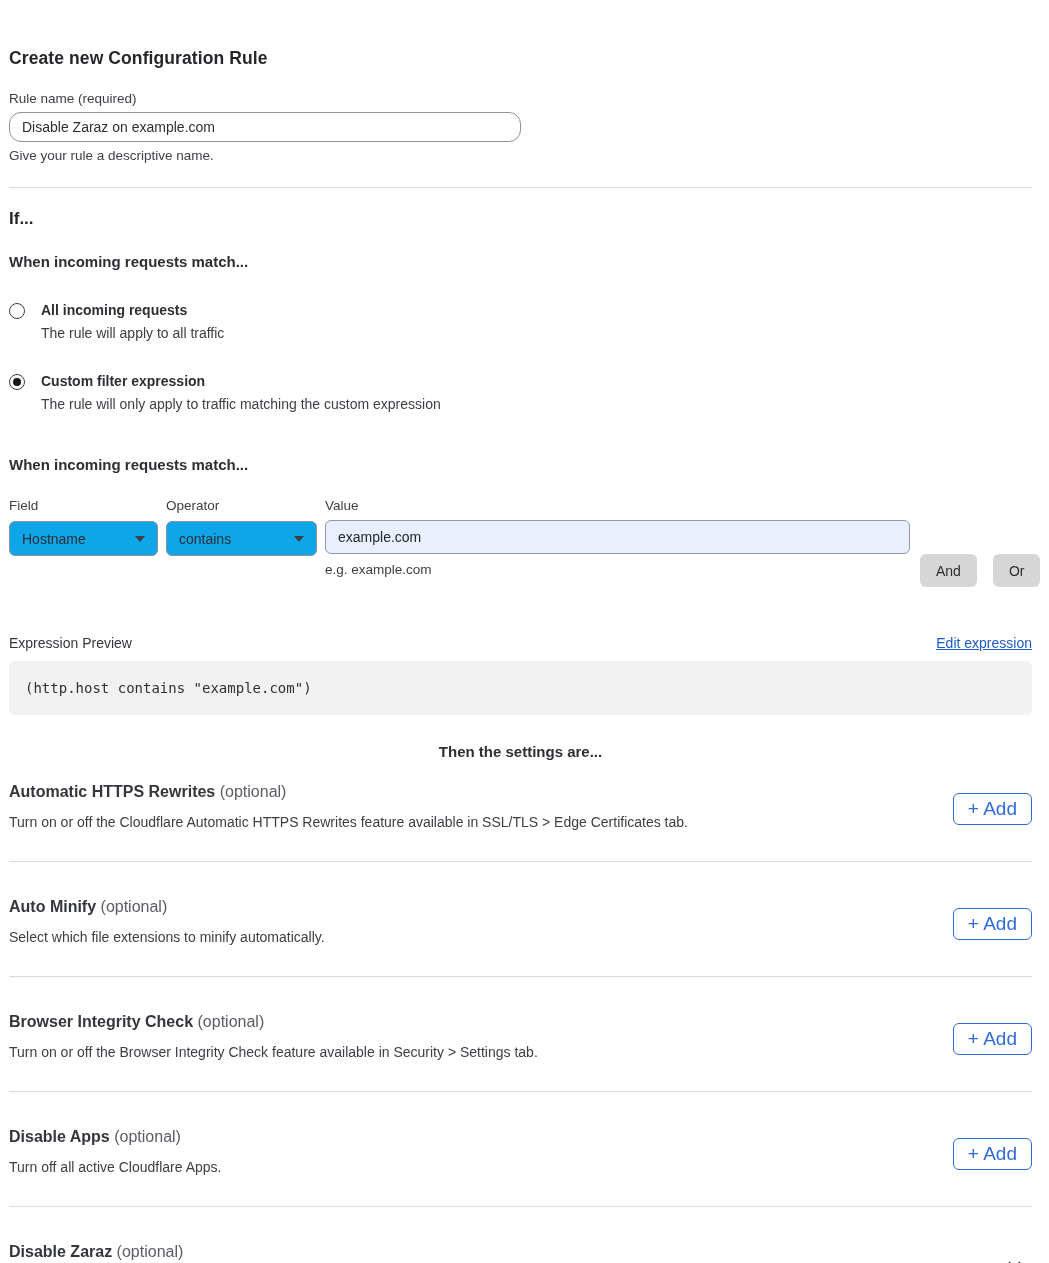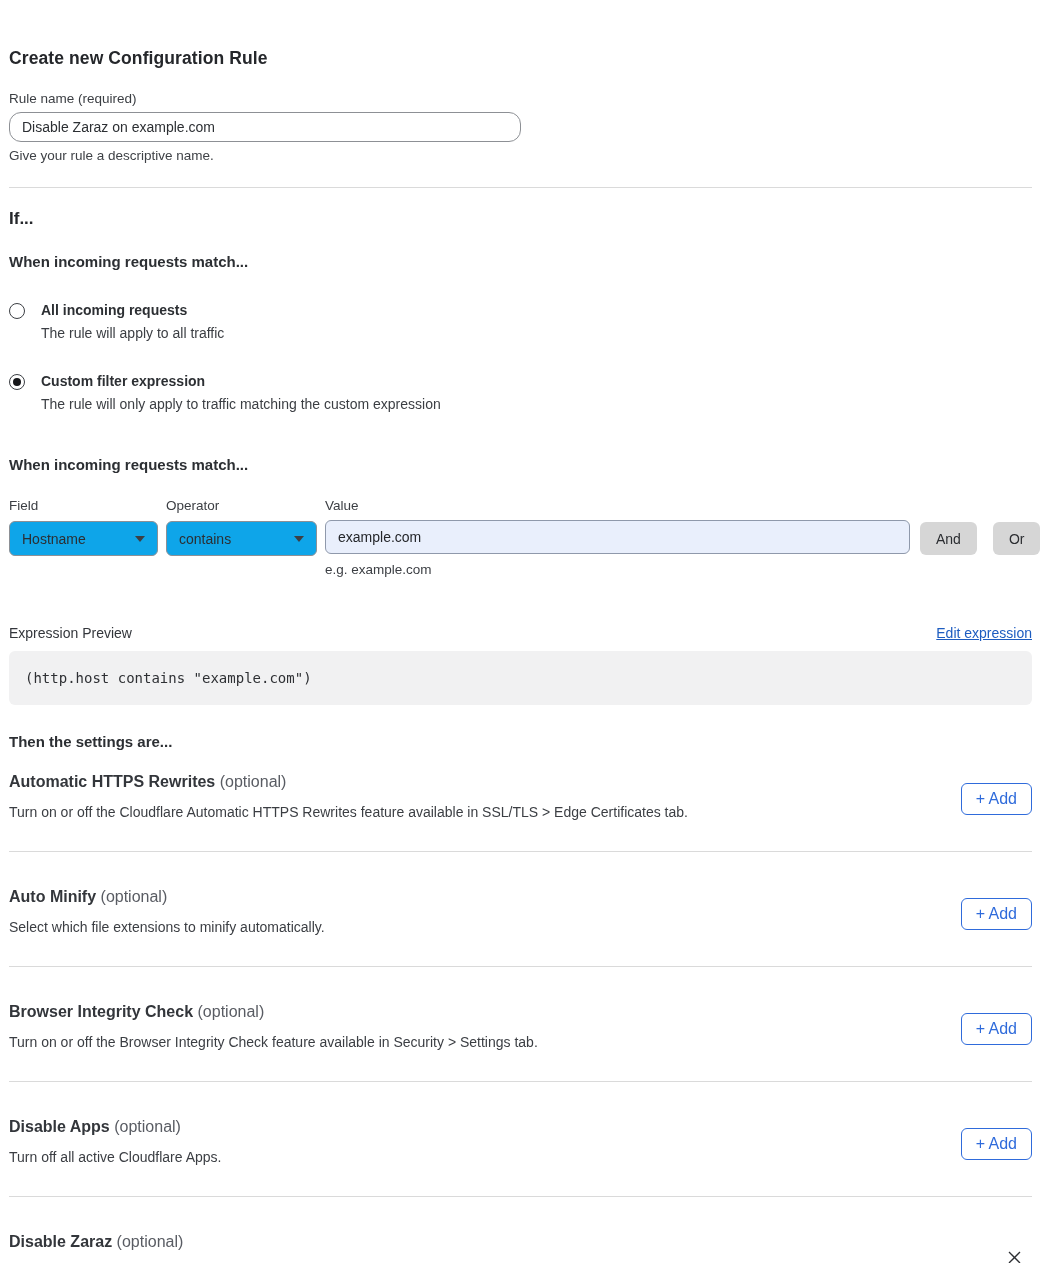--- a/index.html
+++ b/index.html
@@ -138,20 +138,21 @@
   .conj-btn {
     height: 33px;
     border: none;
     border-radius: 6px;
     background: #d6d6d6;
     color: #2b2d31;
     font-size: 14px;
     font-family: "Liberation Sans", sans-serif;
     padding: 0 16px;
     cursor: pointer;
+    margin-top: 32px;
   }
   .conj-btn + .conj-btn { margin-left: 16px; }
 
   
   .expr-header {
     display: flex; justify-content: space-between; align-items: baseline;
     margin-top: 48px;
   }
   .expr-label { font-size: 14px; color: #33363b; }
   .edit-link {
@@ -167,42 +168,42 @@
     height: 54px;
     display: flex;
     align-items: center;
     padding: 0 16px;
     font-family: "DejaVu Sans Mono", monospace;
     font-size: 14px;
     color: #2e3034;
   }
 
   
-  .settings-heading { margin-top: 28px; }
+  .settings-heading { margin-top: 28px; text-align: center; }
   .setting-item {
     display: flex;
     justify-content: space-between;
     align-items: center;
     padding: 36px 0 31px 0;
     border-bottom: 1px solid #dadada;
   }
   .setting-item.first { padding-top: 23px; }
   .setting-item.last { border-bottom: none; padding-bottom: 0; }
   .setting-title { font-size: 16px; color: #595c63; }
   .setting-title .title-strong { font-weight: 700; color: #33363b; }
   .setting-desc { font-size: 14px; color: #3b3e43; margin-top: 13px; }
   .add-btn {
     flex: 0 0 auto;
     min-width: 70px;
     height: 32px;
     background: #fff;
     border: 1px solid #2f6bdb;
     border-radius: 6px;
     color: #2f6bdb;
-    font-size: 16px;
+    font-size: 19px;
     font-family: "Liberation Sans", sans-serif;
     cursor: pointer;
     margin-top: 5px;
     padding: 0 14px;
   }
   .close-btn {
     flex: 0 0 auto;
     background: none;
     border: none;
     cursor: pointer;

